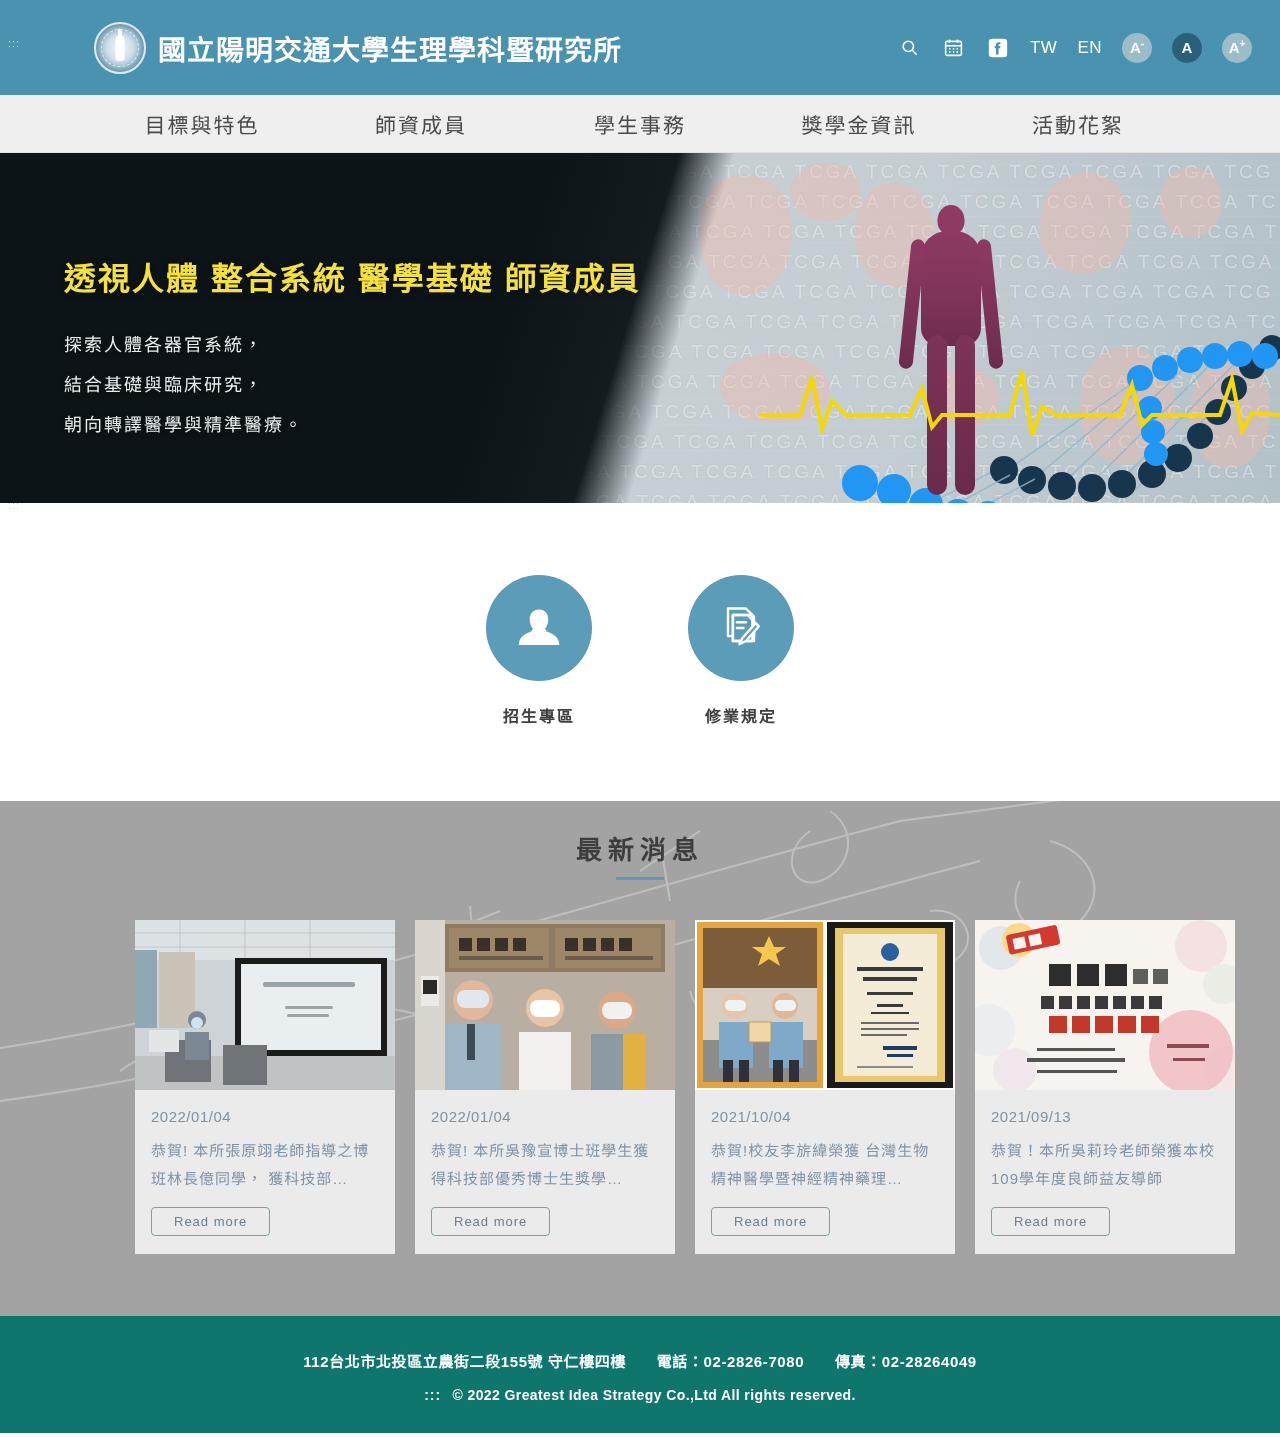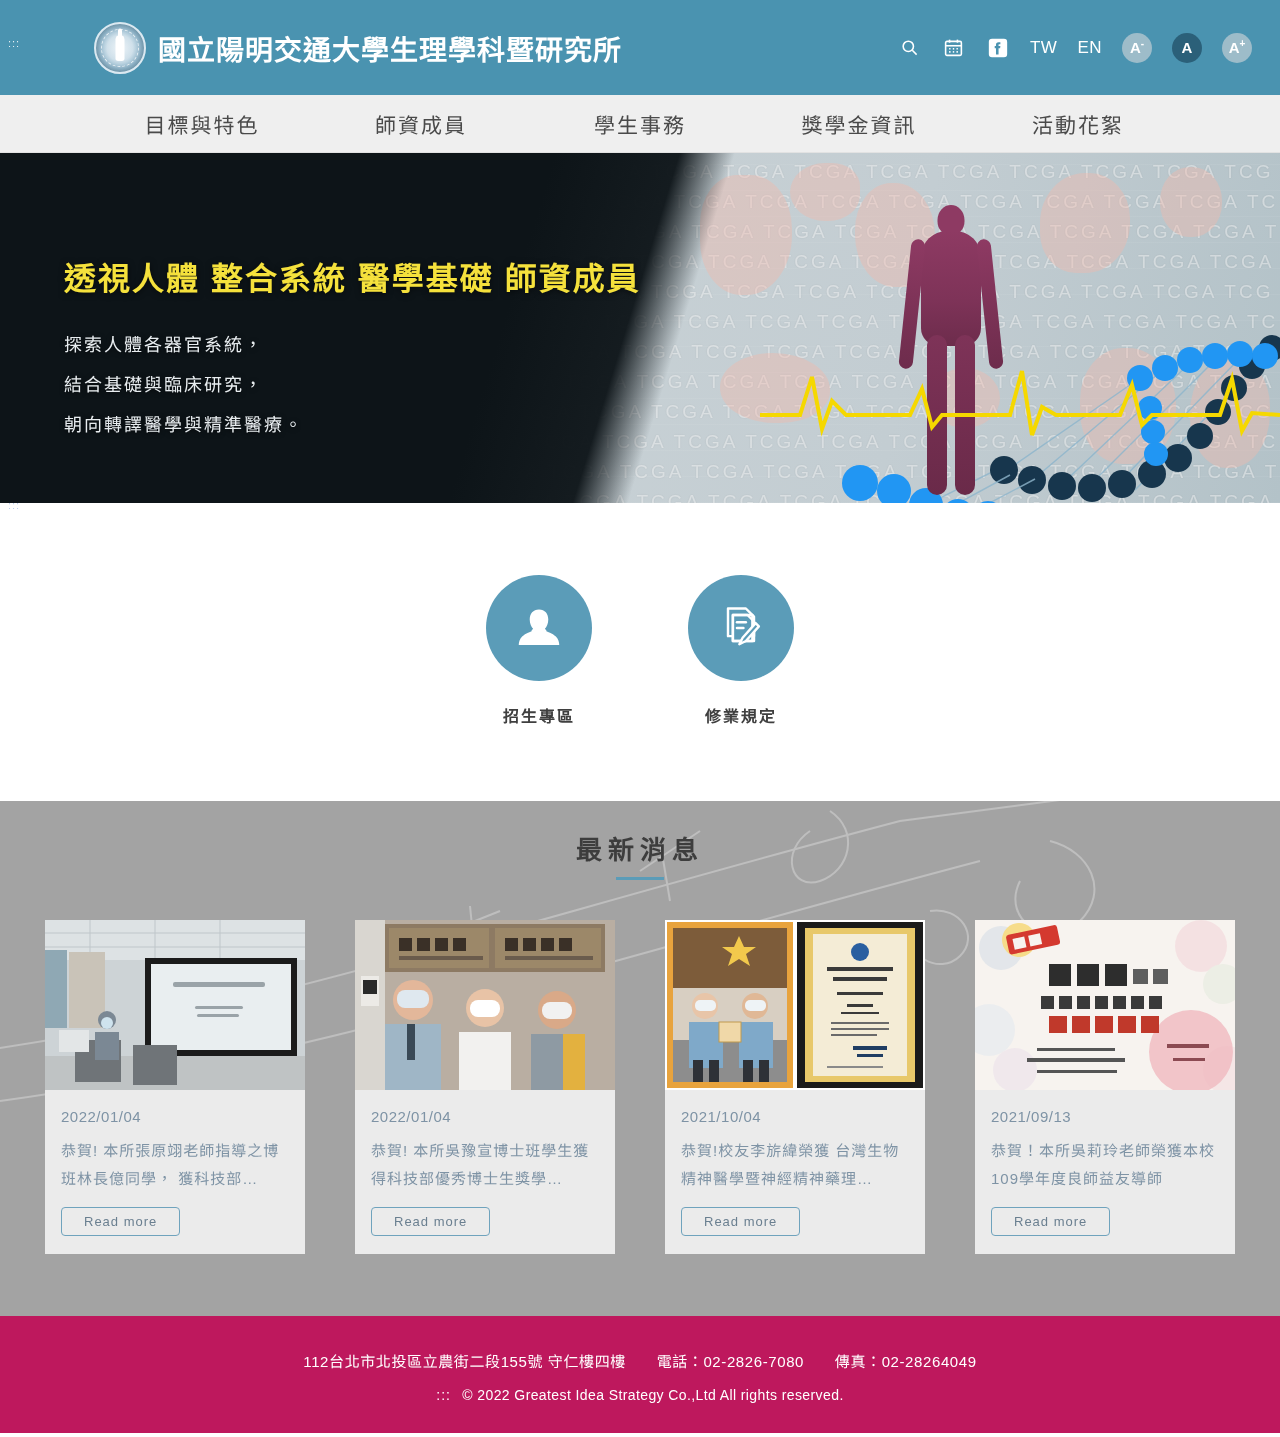--- a/index.html
+++ b/index.html
@@ -276,21 +276,21 @@
     content: "";
     position: absolute;
     left: 50%; transform: translateX(-50%);
     bottom: 0;
     width: 48px; height: 3px;
     background: #5b9cb8;
   }
   .news-grid {
     position: relative;
     display: flex;
-    justify-content: space-between;
+    justify-content: flex-end;
     gap: 20px;
     padding: 0 45px;
   }
   .news-card {
     width: 260px;
     background: #ebebeb;
     display: flex;
     flex-direction: column;
   }
   .news-thumb {
@@ -321,24 +321,25 @@
     color: #6a7f90;
     font-size: 13px;
     letter-spacing: 1px;
     padding: 6px 22px;
     cursor: pointer;
     font-family: inherit;
   }
 
   
   .site-footer {
-    background: #be185d;
+    background: #0f766e;
     color: #ffffff;
     text-align: center;
     padding: 34px 0 30px;
+    font-weight: bold;
   }
   .footer-contact {
     font-size: 15px;
     letter-spacing: .6px;
     margin-bottom: 16px;
   }
   .footer-contact span { margin-right: 26px; }
   .footer-contact span:last-child { margin-right: 0; }
   .footer-copy {
     font-size: 14px;

